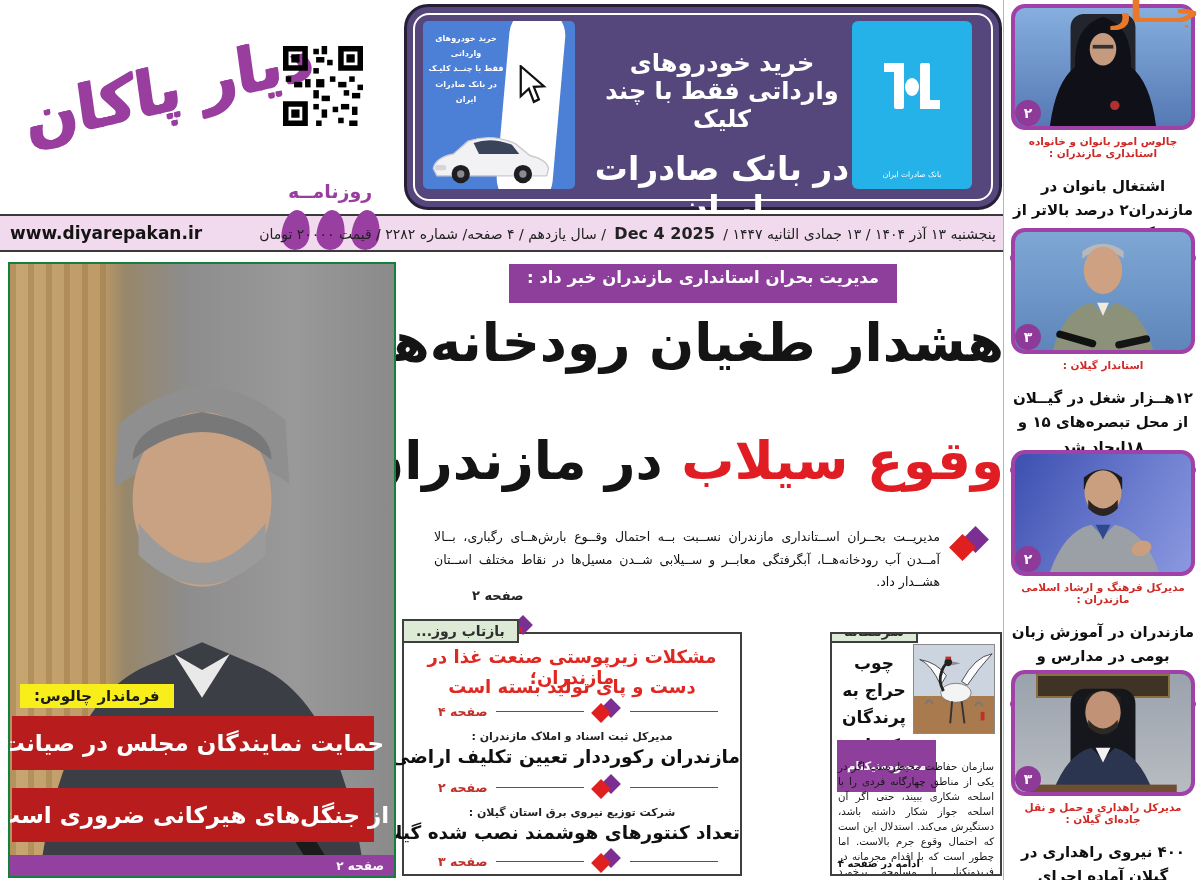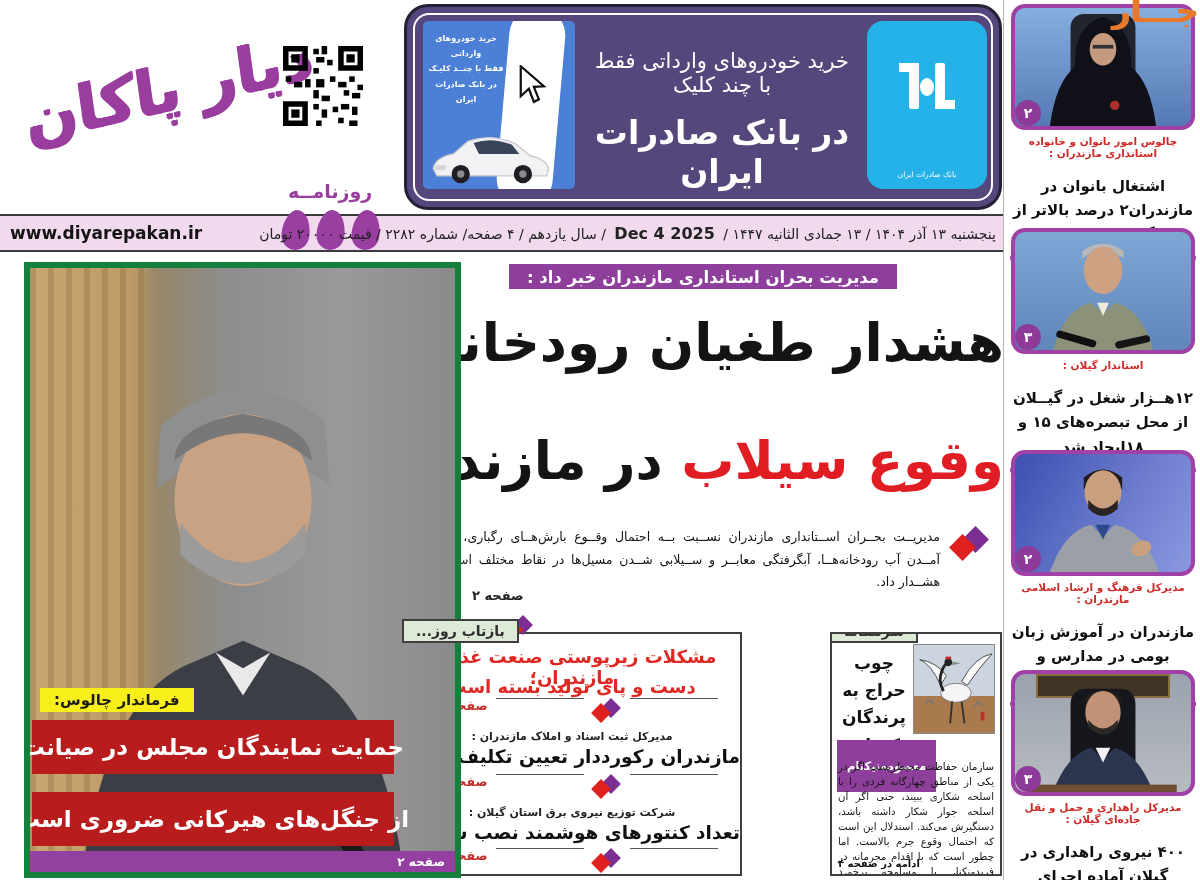--- a/index.html
+++ b/index.html
@@ -19,41 +19,41 @@
       border:3px solid #262036;border-radius:24px;box-sizing:border-box}
   #adInner{position:absolute;inset:6px;border:2px solid #fff;border-radius:16px}
   #adThumb{left:16px;top:14px;width:152px;height:168px;background:#4c7fd6;border-radius:5px;overflow:hidden}
   #adBand{position:absolute;left:80px;top:-14px;width:56px;height:200px;background:#fff;
           border-radius:28px;transform:rotate(5deg)}
   .thumbTxt{position:absolute;left:4px;top:10px;width:78px;color:#fff;font-size:8px;line-height:1.9;
             direction:rtl;text-align:center;font-weight:bold}
   #adCar{position:absolute;left:0;bottom:4px;width:134px;height:64px}
   #adCursor{position:absolute;left:94px;top:44px;width:30px;height:40px}
   #adText{left:182px;top:42px;width:266px;text-align:center;color:#fff;direction:rtl}
-  #adLine1{font-size:21px;font-weight:normal}
+  #adLine1{font-size:24px;font-weight:bold}
   #adLine2{font-size:33px;font-weight:bold;margin-top:16px}
-  #bankBox{left:460px;top:14px;width:120px;height:168px;background:#25b2e9;border-radius:16px}
+  #bankBox{left:445px;top:14px;width:120px;height:168px;background:#25b2e9;border-radius:6px}
   #bankMark{position:absolute;left:30px;top:16px;width:60px;height:110px}
   #bankCap{position:absolute;left:0;bottom:10px;width:100%;text-align:center;color:#fff;font-size:7.5px;direction:rtl}
 
   
   #dateBar{left:0;top:214px;width:1004px;height:38px;background:#f2daee;
            border-top:2px solid #3a3a3a;border-bottom:2px solid #3a3a3a;box-sizing:border-box}
   #siteUrl{position:absolute;left:10px;top:7px;font-size:17px;font-weight:bold;color:#141414}
   .dleaf{position:absolute;width:28px;height:40px;background:#9a3fa2;
          border-radius:50% 50% 50% 50%/62% 62% 38% 38%;top:-6px;transform:rotate(7deg)}
   #dateText{position:absolute;right:8px;top:8px;direction:rtl;font-size:14px;color:#222;white-space:nowrap}
   #dateText .en{font-weight:bold;font-size:16px;padding:0 4px}
 
   #railSep{left:1003px;top:0;width:0;height:880px;border-left:1.5px solid #b5b5b5}
 
   
   #kickerWrap{left:402px;top:264px;width:602px;text-align:center}
   #kickerWrap span{display:inline-block;background:#8e3f9b;color:#fff;font-size:16.5px;
-                   font-weight:bold;padding:4px 18px 2px;direction:rtl}
+                   font-weight:bold;padding:4px 18px 16px;direction:rtl}
   .h1{left:402px;width:602px;text-align:center;font-weight:800;color:#141414;direction:rtl;
       font-size:53px;letter-spacing:-1px;white-space:nowrap}
   #h1a{top:312px}
   #h1b{top:430px}
   #h1b .red{color:#e01d22}
   #leadRow{left:434px;top:526px;width:556px;direction:rtl;display:flex;gap:10px;align-items:flex-start}
   #leadRow p{flex:1;margin:0;font-size:12.5px;line-height:1.8;text-align:justify;color:#111}
   #leadPage{left:472px;top:588px;font-size:13px;font-weight:bold;color:#222;direction:rtl}
 
   
@@ -70,36 +70,36 @@
   .nbox{border:2px solid #3f3f3f;box-sizing:border-box;background:#fff}
   .tab{position:absolute;top:-15px;left:-2px;background:#dcead6;border:2px solid #3f3f3f;
        font-size:14px;font-weight:bold;color:#2e2e2e;padding:2px 12px;direction:rtl;z-index:2}
   #baztab{left:402px;top:632px;width:340px;height:244px}
   #edBox{left:830px;top:632px;width:172px;height:244px;overflow:hidden}
 
   .bz{position:absolute;width:100%;text-align:center;direction:rtl}
   .bzRed{font-size:18px;font-weight:bold;color:#e02823}
   .bzKick{font-size:11px;color:#222;font-weight:bold}
   .bzHead{font-size:18.5px;font-weight:bold;color:#101010;white-space:nowrap}
-  .divider{position:absolute;left:34px;right:22px;display:flex;align-items:flex-start;gap:8px;height:26px}
+  .divider{position:absolute;left:34px;right:22px;display:flex;align-items:center;gap:8px;height:26px}
   .divider .ln{flex:1;border-top:1.5px solid #555}
   .divider .pg{font-size:12.5px;font-weight:bold;color:#c03028;direction:rtl}
 
   #edTitle{position:absolute;left:4px;top:16px;width:76px;text-align:center;font-size:17px;
            font-weight:bold;line-height:1.6;direction:rtl;color:#111}
   #edImg{position:absolute;right:5px;top:10px;width:82px;height:90px;border:1px solid #8a8a8a;
          background:linear-gradient(180deg,#ccd5df 58%,#a97a4e 58%);overflow:hidden;box-sizing:border-box}
   #edAuthor{position:absolute;left:5px;top:106px;background:#8e3f9b;color:#fff;font-size:11.5px;
             font-weight:bold;padding:19px 10px;direction:rtl}
   #edBody{position:absolute;left:6px;right:6px;top:126px;margin:0;font-size:10.2px;line-height:1.47;
           text-align:justify;direction:rtl;color:#151515}
   #edCont{position:absolute;left:6px;bottom:5px;font-size:10px;font-weight:bold;color:#111;direction:rtl}
 
   
-  #leftCard{left:24px;top:262px;width:437px;height:616px;border:6px solid #15803d;
+  #leftCard{left:8px;top:262px;width:388px;height:616px;border:2px solid #15803d;
             box-sizing:border-box;overflow:hidden}
   #leftPhoto{position:absolute;inset:0;
      background:linear-gradient(90deg,#c8a672 0%,#bd9a66 24%,#97876a 30%,#8d8d8d 46%,#999 74%,#8a8a8a 100%)}
   #leftPhoto .stripes{position:absolute;left:0;top:0;width:28%;height:100%;
      background:repeating-linear-gradient(90deg,rgba(120,90,40,.25) 0 6px,rgba(255,255,255,0) 6px 18px)}
   #lcSvg{position:absolute;left:-6%;bottom:0;width:112%;height:94%}
   #lcCaption{position:absolute;left:10px;top:420px;background:#f8ee19;color:#1c1c1c;font-size:15px;
              font-weight:bold;padding:3px 14px;direction:rtl;z-index:2}
   .lcBar{position:absolute;left:2px;width:362px;height:54px;background:#b91c1c;color:#fff;
          display:flex;align-items:center;justify-content:center;font-size:23px;font-weight:bold;

